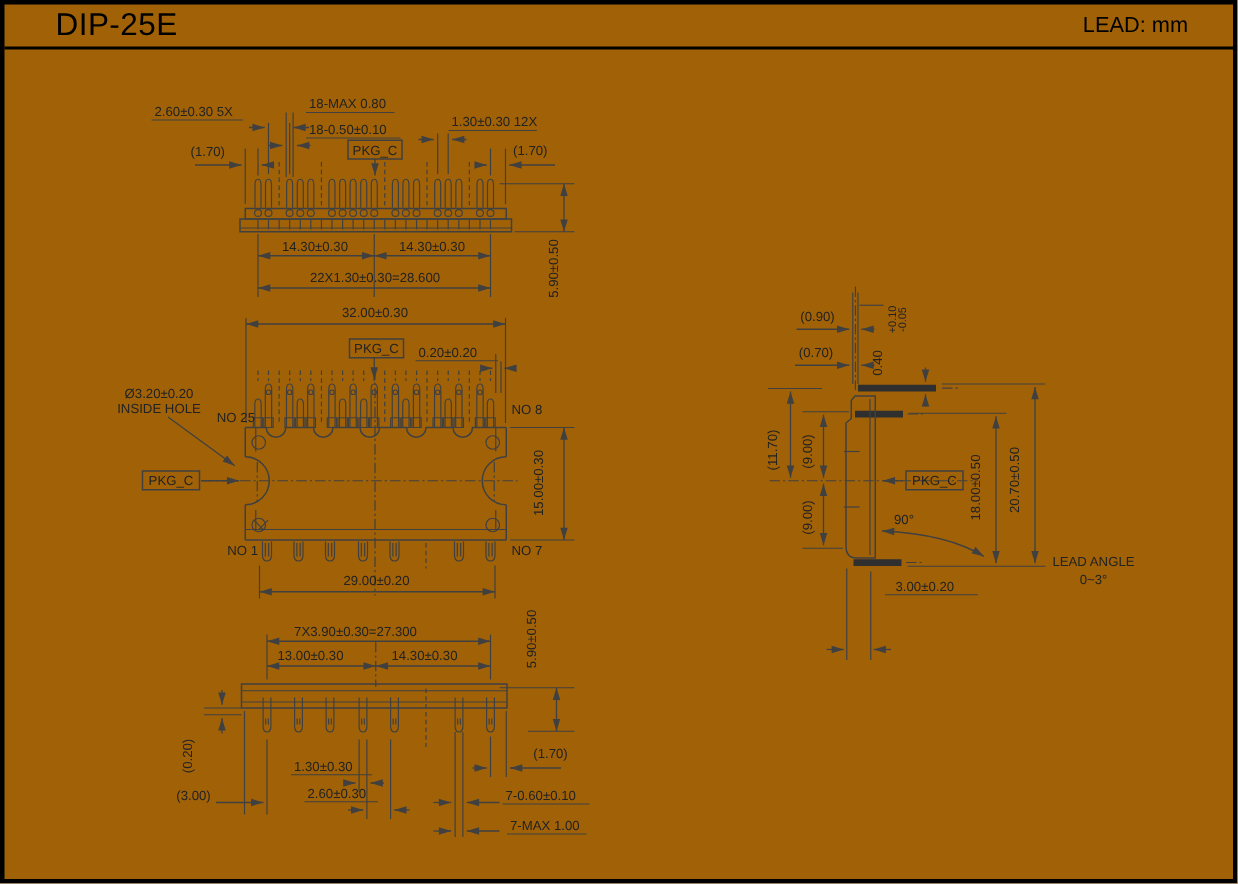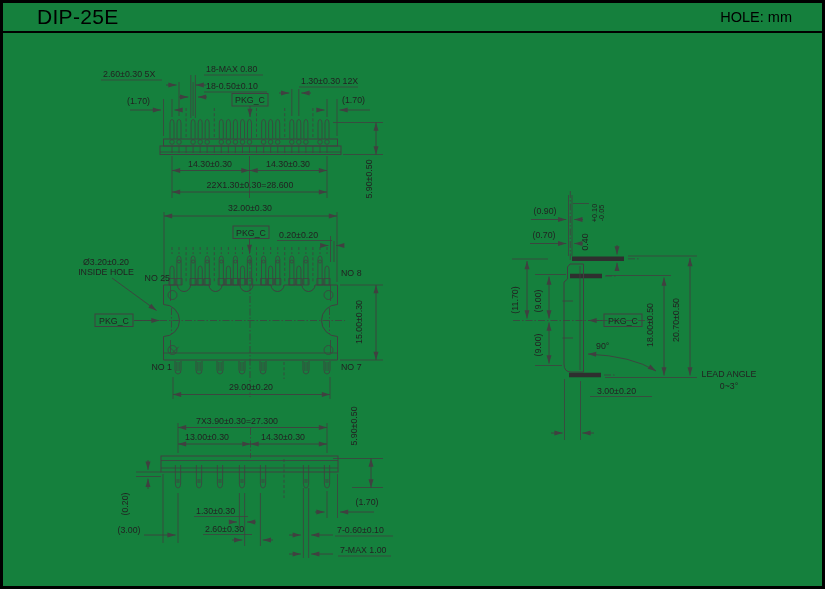--- a/index.html
+++ b/index.html
@@ -1,17 +1,17 @@
 <!DOCTYPE html>
 <html><head>
 <meta charset="utf-8">
 <style>
   html,body{margin:0;padding:0;background:#e8e8e8;}
   .frame{position:relative;width:825px;height:589px;box-sizing:border-box;
-         background:#15803d;border:3px solid #000;font-family:"Liberation Sans",sans-serif;}
+         background:#a16207;border:3px solid #000;font-family:"Liberation Sans",sans-serif;}
   .titlebar{height:30px;border-bottom:2px solid #000;display:flex;align-items:center;
             justify-content:space-between;padding:0 30px 0 34px;box-sizing:border-box;}
   .title{font-size:21px;color:#000;letter-spacing:0.3px;}
   .unit{font-size:14.5px;color:#000;}
   svg{display:block;}
   .ln{stroke:#404040;stroke-width:1;fill:none;}
   .thin{stroke:#404040;stroke-width:0.8;fill:none;}
   .dim{stroke:#404040;stroke-width:0.9;fill:none;}
   .dash{stroke:#404040;stroke-width:0.8;fill:none;stroke-dasharray:3 2.2;}
   .cl{stroke:#404040;stroke-width:0.8;fill:none;stroke-dasharray:7 2 1.5 2;}
@@ -21,21 +21,21 @@
   .te{text-anchor:end;}
   .ts{font:7.3px "Liberation Sans",sans-serif;fill:#222;}
   .box{stroke:#404040;stroke-width:1;fill:none;}
 </style>
 </head>
 <body>
 
 <div class="frame">
   <div class="titlebar">
     <span class="title">DIP-25E</span>
-    <span class="unit">HOLE: mm</span>
+    <span class="unit">LEAD: mm</span>
   </div>
 
   <svg width="819" height="551" viewBox="3 35 819 551">
     <defs>
       <marker id="ae" markerWidth="10" markerHeight="7" refX="8.6" refY="3" orient="auto" markerUnits="userSpaceOnUse">
         <path d="M0.4,0.5 L8.6,3 L0.4,5.5 Z" fill="#404040"></path>
       </marker>
       <marker id="as" markerWidth="10" markerHeight="7" refX="8.6" refY="3" orient="auto-start-reverse" markerUnits="userSpaceOnUse">
         <path d="M0.4,0.5 L8.6,3 L0.4,5.5 Z" fill="#404040"></path>
       </marker>

